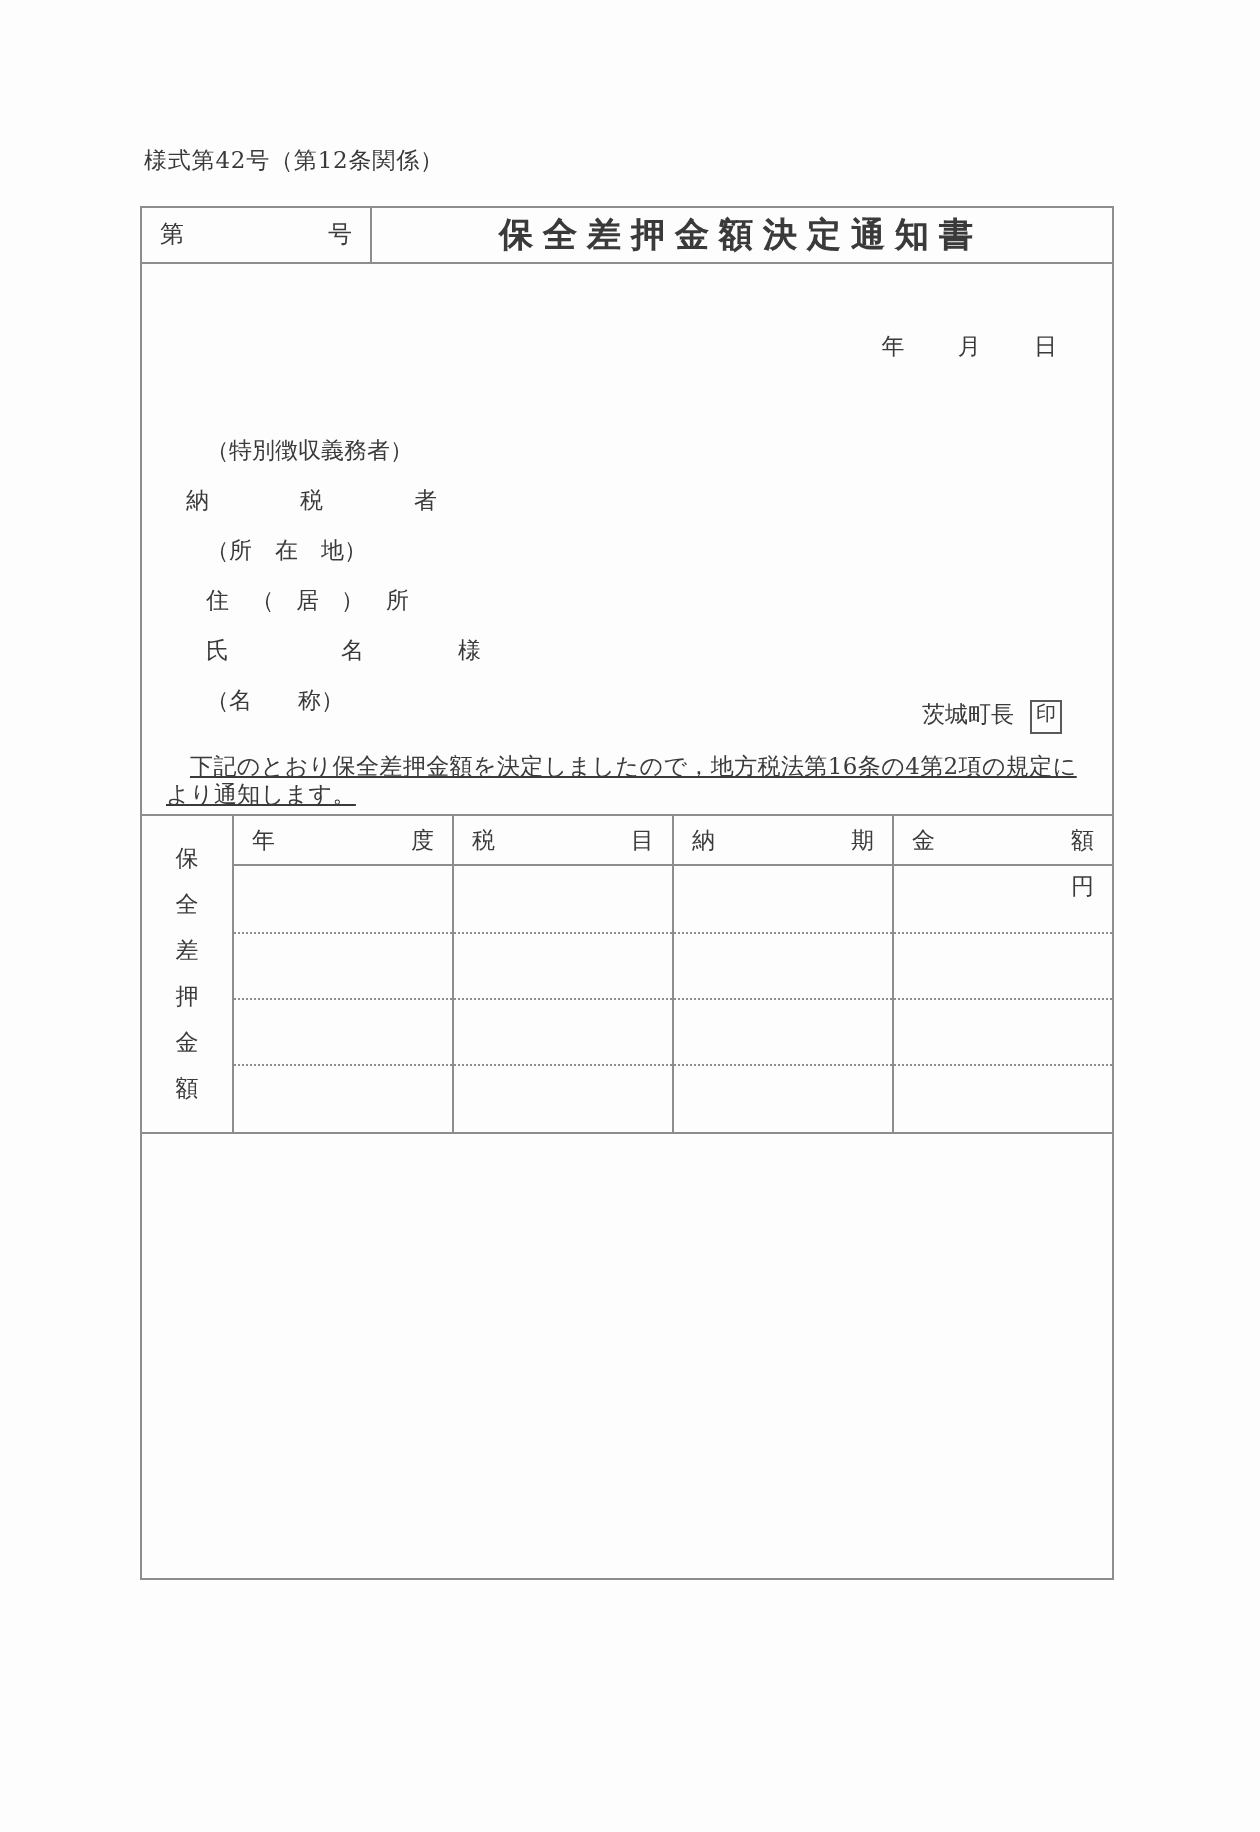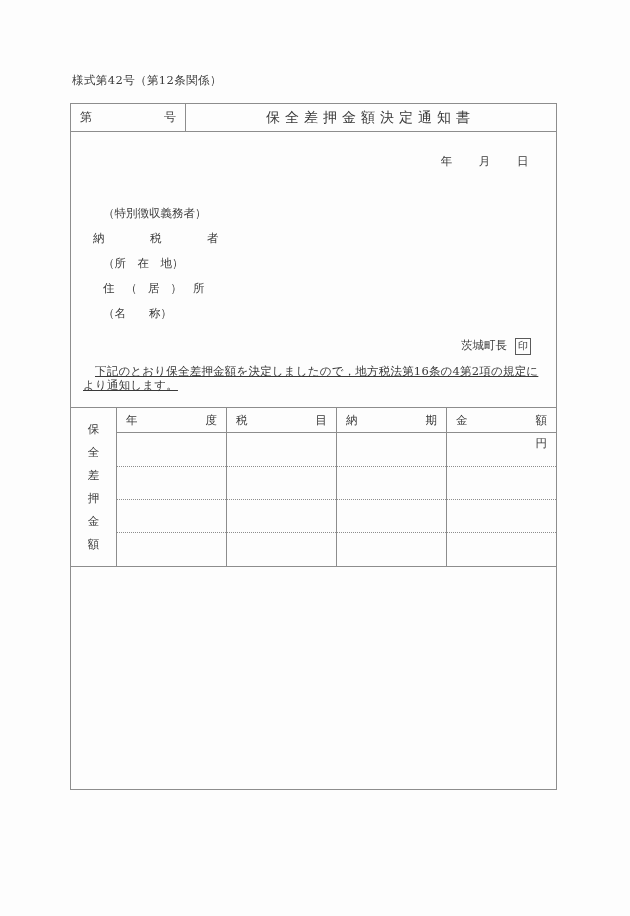--- a/index.html
+++ b/index.html
@@ -58,32 +58,33 @@
     padding: 0 9px;
     font-size: 12px;
   }
   .doc-number-cell .num-label { letter-spacing: 0.5px; }
   .doc-number-cell .num-spacer { flex: 1; }
   .doc-title-cell {
     flex: 1;
     display: flex;
     align-items: center;
     justify-content: center;
-    font-size: 14px;
+    font-size: 17px;
     letter-spacing: 5px;
     text-indent: 5px;
     padding-right: 6px;
     box-sizing: border-box;
+    font-weight: bold;
   }
 
   
   .upper-block {
     position: absolute;
     left: 0;
-    top: 28px;
+    top: 40px;
     width: 100%;
     height: 275px;
   }
   .date-line {
     position: absolute;
     right: 27px;
     top: 22px;
     font-size: 11.5px;
     letter-spacing: 0.5px;
   }
@@ -234,20 +235,23 @@
       <span class="seg">年</span>
       <span class="seg">月</span>
       <span class="seg">日</span>
     </div>
 
     <div class="addressee">
       <div class="ln indent">（特別徴収義務者）</div>
       <div class="ln wide">納　税　者</div>
       <div class="ln indent">（所　在　地）</div>
       <div class="ln indent wide2">住（居）所</div>
+      <div class="ln indent">
+        <span class="wide2">氏　　名</span><span class="sama">様</span>
+      </div>
       <div class="ln indent">（名　　称）</div>
     </div>
 
     <div class="issuer">
       <span>茨城町長</span>
       <span class="seal-box">印</span>
     </div>
 
     <div class="body-text">下記のとおり保全差押金額を決定しましたので，地方税法第16条の4第2項の規定により通知します。</div>
   </div>

